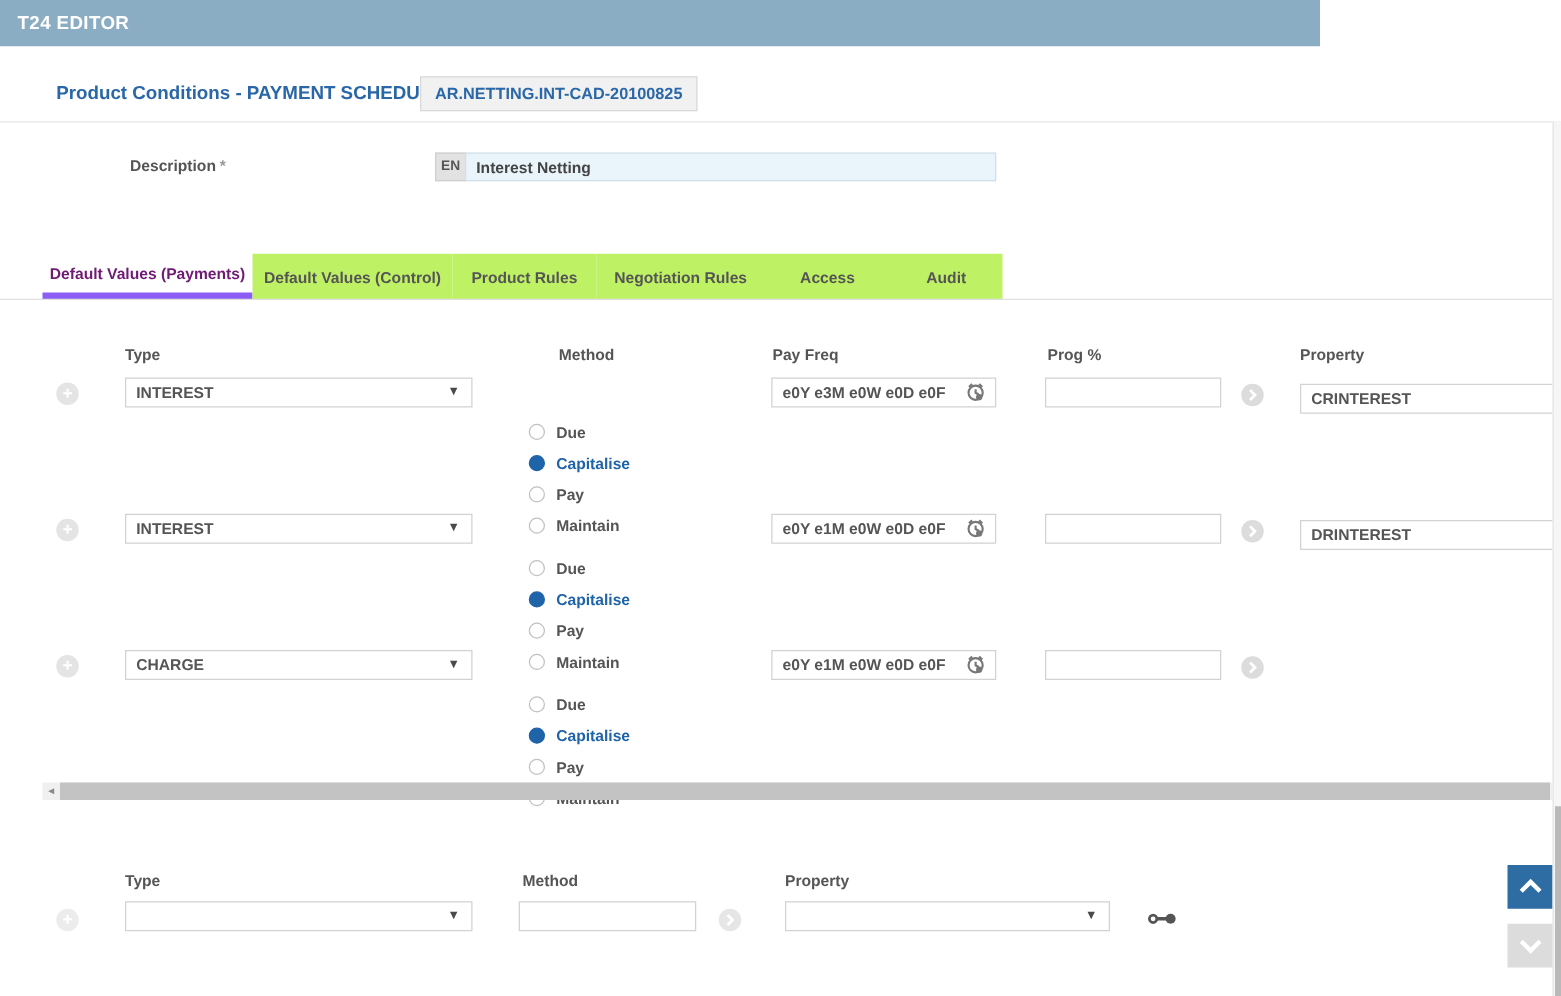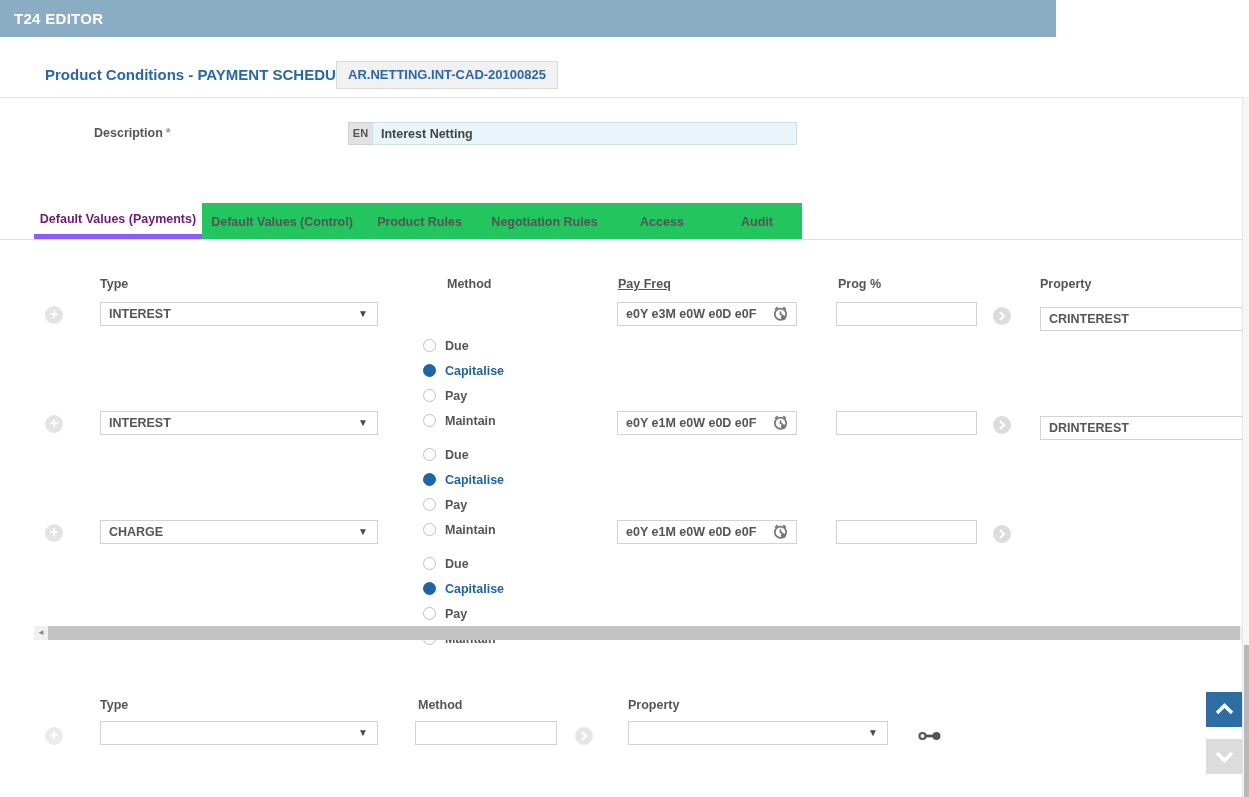--- a/index.html
+++ b/index.html
@@ -7,27 +7,27 @@
   .screen { position:relative; width:1249px; height:797px; background:#fff; overflow:hidden; }
 
   .topbar { position:absolute; left:0; top:0; width:1056px; height:37px; background:#8badc4; }
   .topbar .apptitle { position:absolute; left:14px; top:0; line-height:37px; color:#fff; font-size:15px; font-weight:bold; letter-spacing:.3px; }
 
   .page-title { position:absolute; left:45px; top:66px; color:#2a67a8; font-size:15px; font-weight:bold; }
   .record-badge { position:absolute; left:336px; top:61px; height:28px; line-height:26px; padding:0 11px; background:#f1f1f1; border:1px solid #d9d9d9; color:#2a67a8; font-size:13px; font-weight:bold; }
 
   .divider { position:absolute; left:0; width:1249px; height:1px; background:#e6e6e6; }
 
-  .desc-label { position:absolute; left:78px; top:126px; font-size:12.5px; font-weight:bold; color:#555;padding-left:16px; }
+  .desc-label { position:absolute; left:88px; top:126px; font-size:12.5px; font-weight:bold; color:#555;padding-left:16px; }
   .req { color:#999; font-weight:bold; margin-left:3px; }
   .lang-box { position:absolute; left:348px; top:122px; width:25px; height:23px; background:#e2e2e2; border:1px solid #cfcfcf; color:#555; font-size:11px; font-weight:bold; text-align:center; line-height:21px; }
   .desc-input { position:absolute; left:372px; top:122px; width:425px; height:23px; background:#e9f5fb; border:1px solid #cfe0ea; color:#444; font-size:12.5px; font-weight:bold; padding:0 8px; font-family:"Liberation Sans", sans-serif; outline:none; }
 
   .tabs { position:absolute; left:34px; top:203px; height:37px; display:flex; }
-  .tab { height:37px; display:flex; align-items:center; justify-content:center; font-size:12.5px; font-weight:bold; color:#555; background:#22c55e; cursor:pointer; }
+  .tab { height:37px; display:flex; align-items:center; justify-content:center; font-size:12.5px; font-weight:bold; color:#555; background:#bef264; cursor:pointer; }
   .tab.active { background:#fff; color:#701a75; border-bottom:6px solid #8b5cf6; }
 
   .col-head { position:absolute; font-size:12.5px; font-weight:bold; color:#555; }
 
   .row { position:absolute; left:0; width:1249px; height:105px; }
   .plus-circle { position:absolute; width:18px; height:18px; border-radius:50%; background:#e4e4e4; color:#fff; font-size:14px; font-weight:bold; text-align:center; line-height:17px; cursor:pointer; }
   .select { position:absolute; height:24px; border:1px solid #d2d2d2; background:#fff; cursor:pointer; }
   .select .sel-text { position:absolute; left:8px; top:0; line-height:22px; font-size:12.5px; font-weight:bold; color:#555; white-space:nowrap; }
   .select .caret { position:absolute; right:9px; top:0; line-height:22px; font-size:10px; color:#4a4a4a; }
   .tfield { position:absolute; height:24px; border:1px solid #d2d2d2; background:#fff; color:#555; font-size:12.5px; font-weight:bold; padding:0 8px; font-family:"Liberation Sans", sans-serif; outline:none; }
@@ -80,21 +80,21 @@
     <div class="tab" style="width:160px;">Default Values (Control)</div>
     <div class="tab" style="width:115px;">Product Rules</div>
     <div class="tab" style="width:135px;">Negotiation Rules</div>
     <div class="tab" style="width:100px;">Access</div>
     <div class="tab" style="width:90px;">Audit</div>
   </div>
   <div class="divider" style="top:239px; background:#e0e0e0;"></div>
 
   <div class="col-head" style="left:100px; top:277px;">Type</div>
   <div class="col-head" style="left:420px; top:277px;padding-left:27px;">Method</div>
-  <div class="col-head" style="left:618px; top:277px;text-decoration:underline;">Pay Freq</div>
+  <div class="col-head" style="left:618px; top:277px;">Pay Freq</div>
   <div class="col-head" style="left:838px; top:277px;">Prog %</div>
   <div class="col-head" style="left:1040px; top:277px;">Property</div>
 
   <div class="row" style="top:302px;">
     <div class="plus-circle" style="left:45px; top:4px;">+</div>
     <div class="select" style="left:100px; top:0; width:278px;">
       <span class="sel-text">INTEREST</span>
       <span class="caret">▼</span>
     </div>
     <div class="radio-group" style="left:423px; top:2px;">

